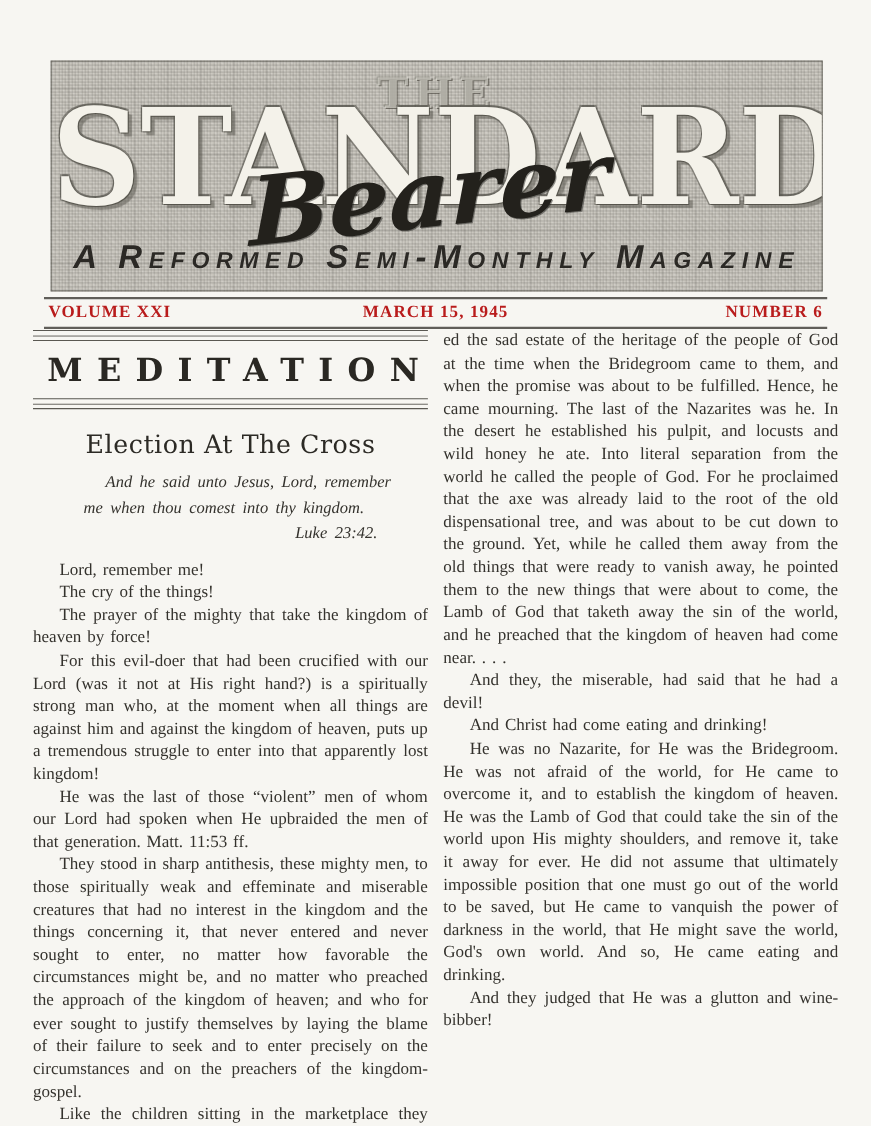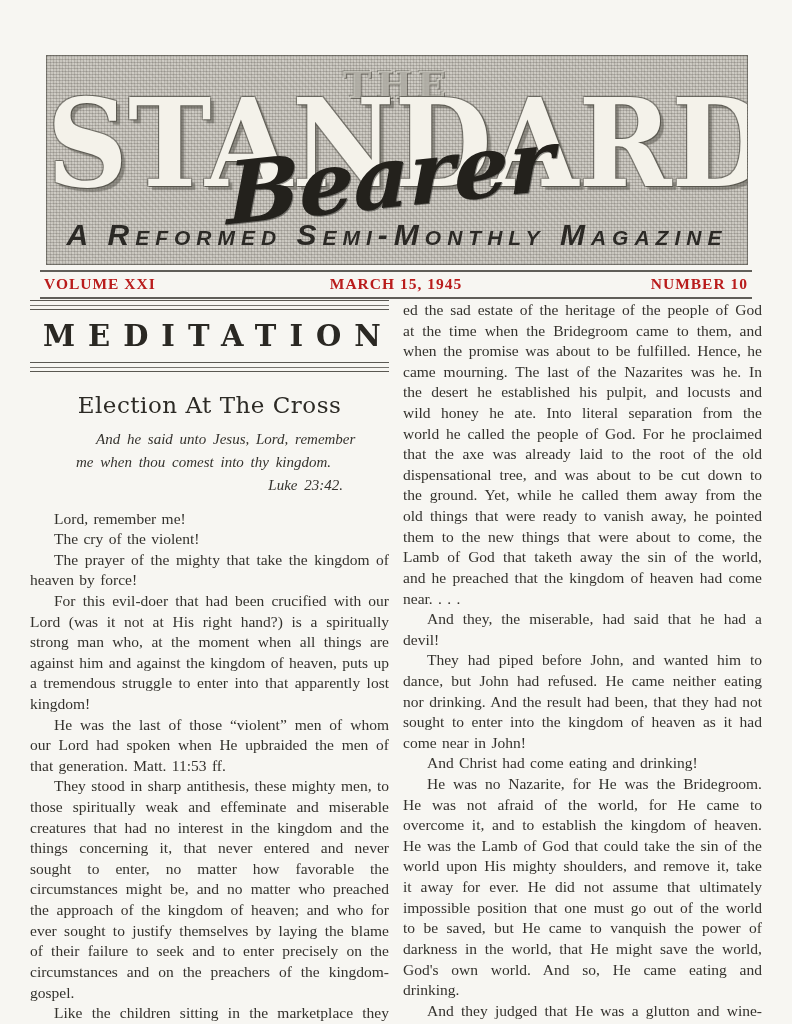--- a/index.html
+++ b/index.html
@@ -123,52 +123,51 @@
   <header class="masthead">
     <div class="mast-the">THE</div>
     <div class="mast-standard">STANDARD</div>
     <div class="mast-bearer">Bearer</div>
     <div class="mast-tagline">A Reformed Semi-Monthly Magazine</div>
   </header>
 
   <div class="issue-bar">
     <span class="ib ib-left">VOLUME XXI</span>
     <span class="ib ib-center">MARCH 15, 1945</span>
-    <span class="ib ib-right">NUMBER 10</span>
+    <span class="ib ib-right">NUMBER 6</span>
   </div>
 
   <main class="columns">
 
     <section class="col col-left">
       <div class="section-header">
         <div class="rule3"></div>
         <h1 class="meditation-title">MEDITATION</h1>
         <div class="rule3"></div>
       </div>
       <h2 class="article-title">Election At The Cross</h2>
       <div class="epigraph">
         <p class="epi-text">And he said unto Jesus, Lord, remember me when thou comest into thy kingdom.</p>
         <p class="epi-cite">Luke 23:42.</p>
       </div>
       <div class="body-text">
           <p class="para">Lord, remember me!</p>
-          <p class="para">The cry of the violent!</p>
+          <p class="para">The cry of the things!</p>
           <p class="para">The prayer of the mighty that take the kingdom of heaven by force!</p>
           <p class="para">For this evil-doer that had been crucified with our Lord (was it not at His right hand?) is a spiritually strong man who, at the moment when all things are against him and against the kingdom of heaven, puts up a tremendous struggle to enter into that apparently lost kingdom!</p>
           <p class="para">He was the last of those “violent” men of whom our Lord had spoken when He upbraided the men of that generation. Matt. 11:53 ff.</p>
           <p class="para">They stood in sharp antithesis, these mighty men, to those spiritually weak and effeminate and miserable creatures that had no interest in the kingdom and the things concerning it, that never entered and never sought to enter, no matter how favorable the circumstances might be, and no matter who preached the approach of the kingdom of heaven; and who for ever sought to justify themselves by laying the blame of their failure to seek and to enter precisely on the circumstances and on the preachers of the kingdom-gospel.</p>
           <p class="para">Like the children sitting in the marketplace they were, who called unto their fellows: “We have piped unto you, and ye have not danced; we have mourned unto you, and ye have not lamented.”</p>
         </div>
     </section>
 
     <section class="col col-right">
       <div class="body-text">
           <p class="para noindent">ed the sad estate of the heritage of the people of God at the time when the Bridegroom came to them, and when the promise was about to be fulfilled.  Hence, he came mourning.  The last of the Nazarites was he. In the desert he established his pulpit, and locusts and wild honey he ate.  Into literal separation from the world he called the people of God.  For he proclaimed that the axe was already laid to the root of the old dispensational tree, and was about to be cut down to the ground.  Yet, while he called them away from the old things that were ready to vanish away, he pointed them to the new things that were about to come, the Lamb of God that taketh away the sin of the world, and he preached that the kingdom of heaven had come near. . . .</p>
           <p class="para">And they, the miserable, had said that he had a devil!</p>
-          <p class="para">They had piped before John, and wanted him to dance, but John had refused.  He came neither eating nor drinking.  And the result had been, that they had not sought to enter into the kingdom of heaven as it had come near in John!</p>
           <p class="para">And Christ had come eating and drinking!</p>
           <p class="para">He was no Nazarite, for He was the Bridegroom. He was not afraid of the world, for He came to overcome it, and to establish the kingdom of heaven.  He was the Lamb of God that could take the sin of the world upon His mighty shoulders, and remove it, take it away for ever.  He did not assume that ultimately impossible position that one must go out of the world to be saved, but He came to vanquish the power of darkness in the world, that He might save the world, God's own world.  And so, He came eating and drinking.</p>
           <p class="para">And they judged that He was a glutton and wine-bibber!</p>
         </div>
     </section>
 
   </main>
 
 </div>
 

